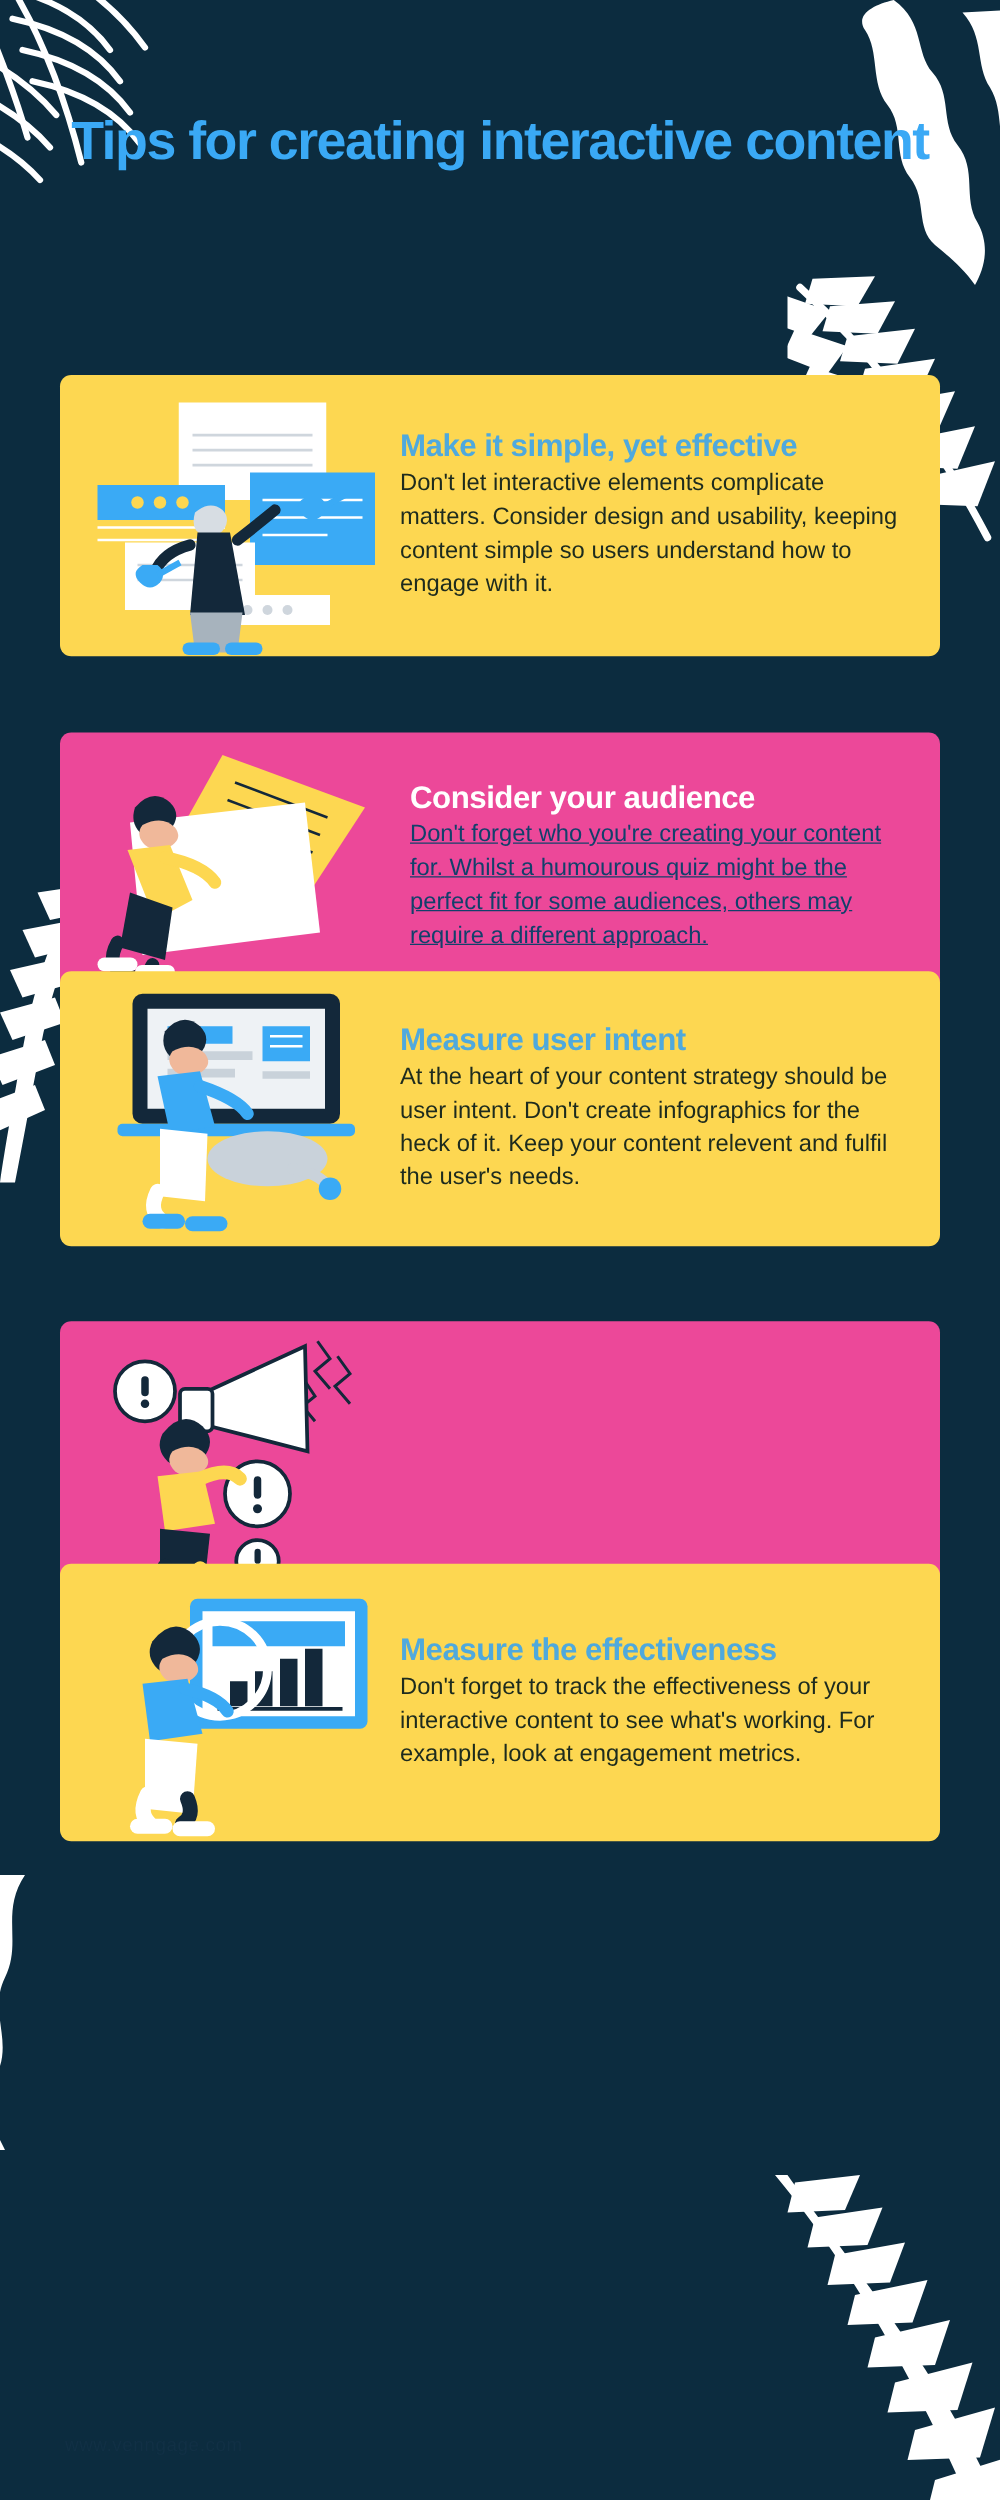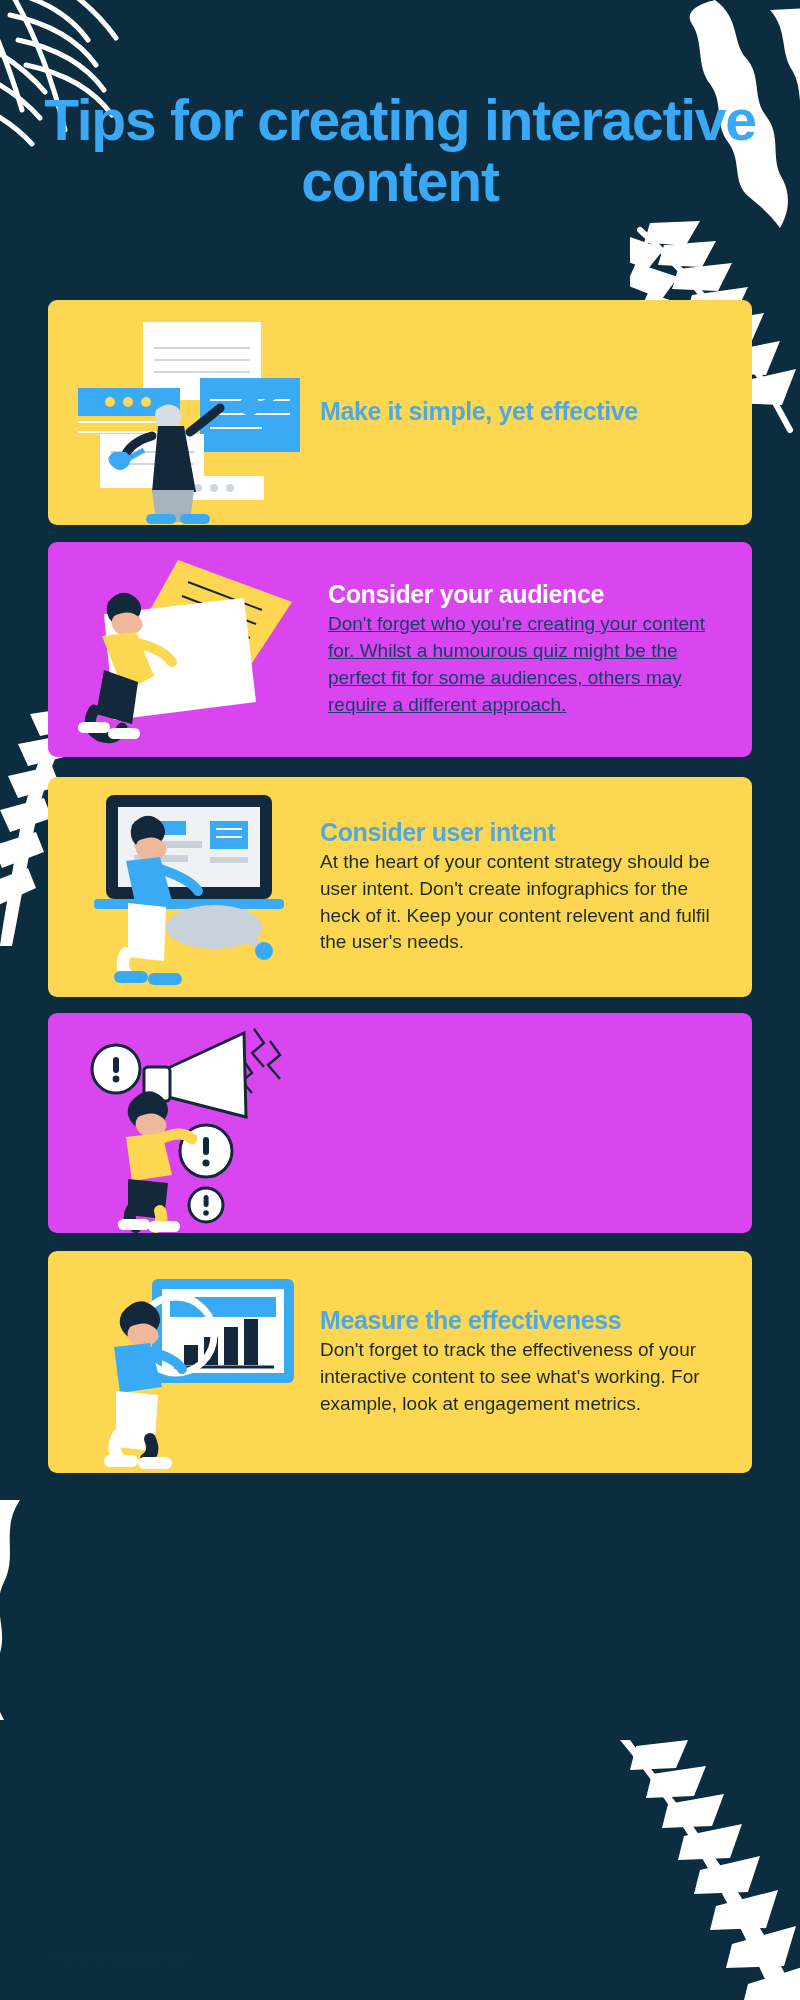--- a/index.html
+++ b/index.html
@@ -16,40 +16,40 @@
   .frond { position:absolute; pointer-events:none; }
   .frond svg { display:block; }
 
   
   .header {
     position:absolute; left:0; top:90px; width:800px;
     text-align:center; z-index:5;
   }
   .header h1 {
     color:#3aa9f5;
-    font-size:57px;
+    font-size:43px;
     line-height:1.07;
     font-weight:bold;
     letter-spacing:-1.2px;
     padding:0 28px;
   }
 
   
   .cards { position:absolute; left:0; top:0; width:800px; z-index:4; }
   .card {
     position:absolute;
     left:48px;
     width:704px;
     border-radius:9px;
     display:flex;
     align-items:center;
     overflow:hidden;
   }
   .card.yellow { background:#fdd751; }
-  .card.blue   { background:#d946ef; }
+  .card.blue   { background:#ec4899;margin-top:44px; }
 
   .card-art {
     width:272px;
     flex:0 0 272px;
     align-self:stretch;
     position:relative;
   }
   .card-art svg { position:absolute; left:0; top:0; width:100%; height:100%; }
 
   .card-body {
@@ -219,20 +219,21 @@
           <rect x="98" y="214" width="30" height="10" rx="5" fill="#3aaaf5"></rect>
           <rect x="132" y="214" width="30" height="10" rx="5" fill="#3aaaf5"></rect>
           <path d="M66,152 q-10,6 -2,14 q8,8 16,0 q6,-8 -2,-14 Z" fill="#3aaaf5"></path>
           <line x1="78" y1="160" x2="96" y2="150" stroke="#3aaaf5" stroke-width="5"></line>
           <path d="M196,98 q-10,6 -2,14 q8,8 16,0 q6,-8 -2,-14 Z" fill="#3aaaf5"></path>
           <line x1="210" y1="106" x2="228" y2="96" stroke="#3aaaf5" stroke-width="5"></line>
         </svg>
       </div>
       <div class="card-body">
         <div class="card-title">Make it simple, yet effective</div>
+        <div class="card-text">Don't let interactive elements complicate matters. Consider design and usability, keeping content simple so users understand how to engage with it.</div>
       </div>
     </div>
 
     <div class="card blue" style="top:542px; height:215px;">
       <div class="card-art">
         <svg viewBox="0 0 272 215" preserveAspectRatio="xMidYMid meet">
           <path d="M130,18 L244,60 L176,164 L72,122 Z" fill="#fdd751"></path>
           <g stroke="#13283a" stroke-width="2">
             <line x1="140" y1="40" x2="214" y2="68"></line>
               <line x1="134" y1="54" x2="208" y2="82"></line>
@@ -279,21 +280,21 @@
           <path d="M80,126 l38,4 l-2,54 l-36,-4 Z" fill="#ffffff"></path>
           <path d="M78,176 q-8,16 4,24" stroke="#ffffff" stroke-width="12" fill="none" stroke-linecap="round"></path>
           <rect x="66" y="194" width="34" height="12" rx="6" fill="#3aaaf5"></rect>
           <rect x="100" y="196" width="34" height="12" rx="6" fill="#3aaaf5"></rect>
           <ellipse cx="166" cy="150" rx="48" ry="22" fill="#c9d2da"></ellipse>
           <path d="M186,158 q22,4 28,14" stroke="#c9d2da" stroke-width="9" fill="none" stroke-linecap="round"></path>
           <circle cx="216" cy="174" r="9" fill="#3aaaf5"></circle>
         </svg>
       </div>
       <div class="card-body">
-        <div class="card-title">Consider user intent</div>
+        <div class="card-title">Measure user intent</div>
         <div class="card-text">At the heart of your content strategy should be user intent. Don't create infographics for the heck of it. Keep your content relevent and fulfil the user's needs.</div>
       </div>
     </div>
 
     <div class="card blue" style="top:1013px; height:220px;">
       <div class="card-art">
         <svg viewBox="0 0 272 220" preserveAspectRatio="xMidYMid meet">
           <g stroke="#13283a" stroke-width="2.4" fill="none">
             <path d="M206,16 l10,14 l-12,10 l12,14"></path>
             <path d="M222,28 l10,14 l-12,10 l12,14"></path>

